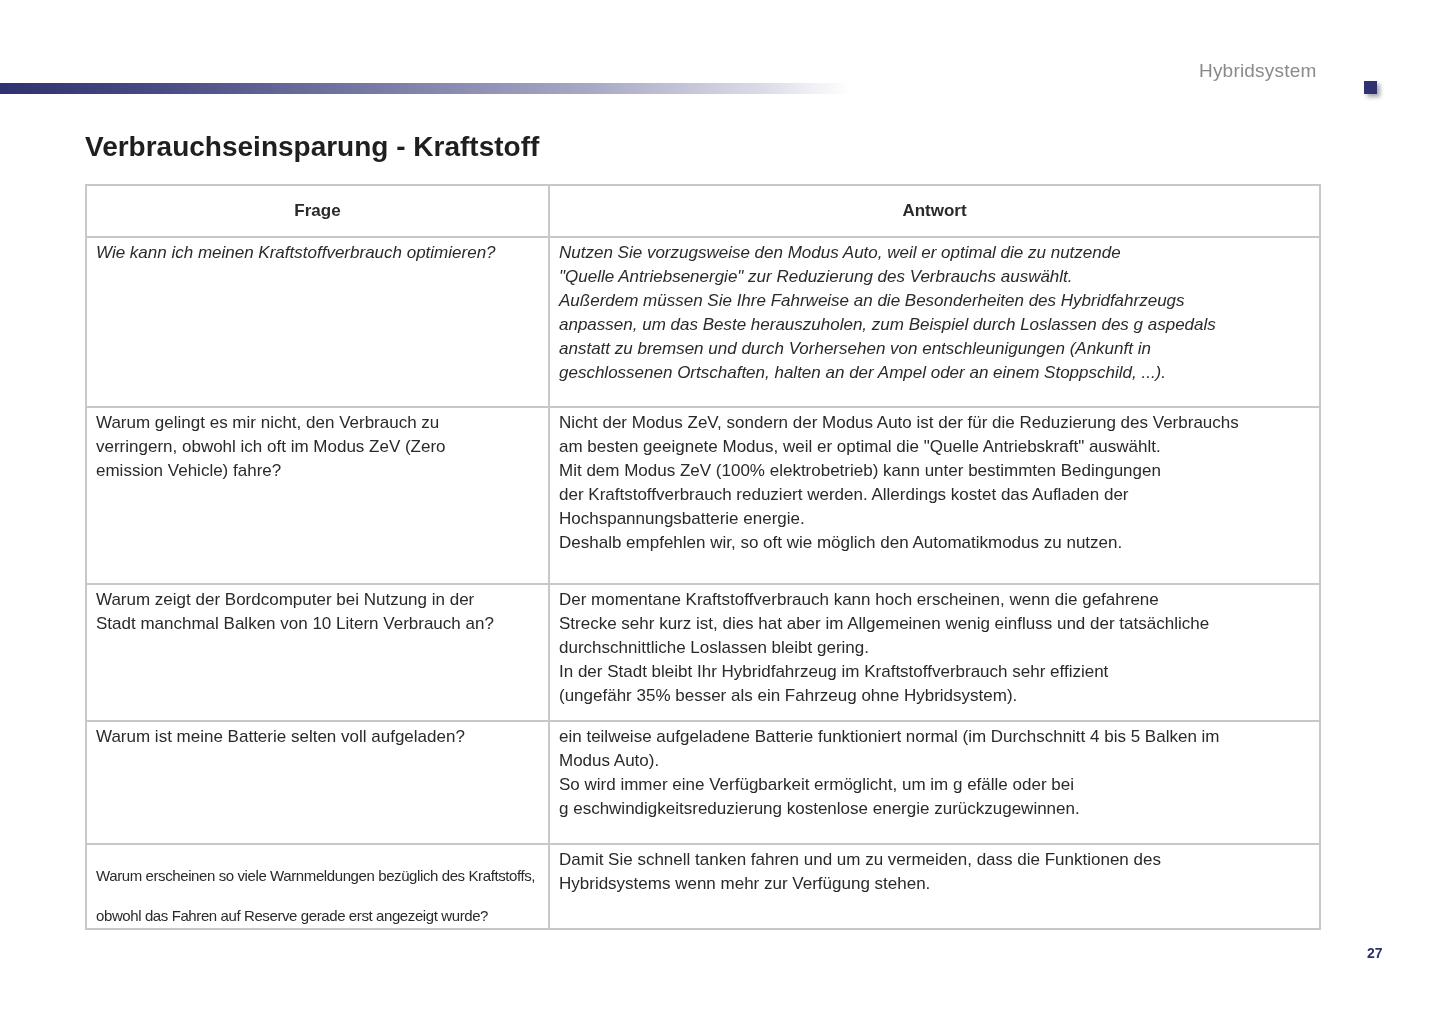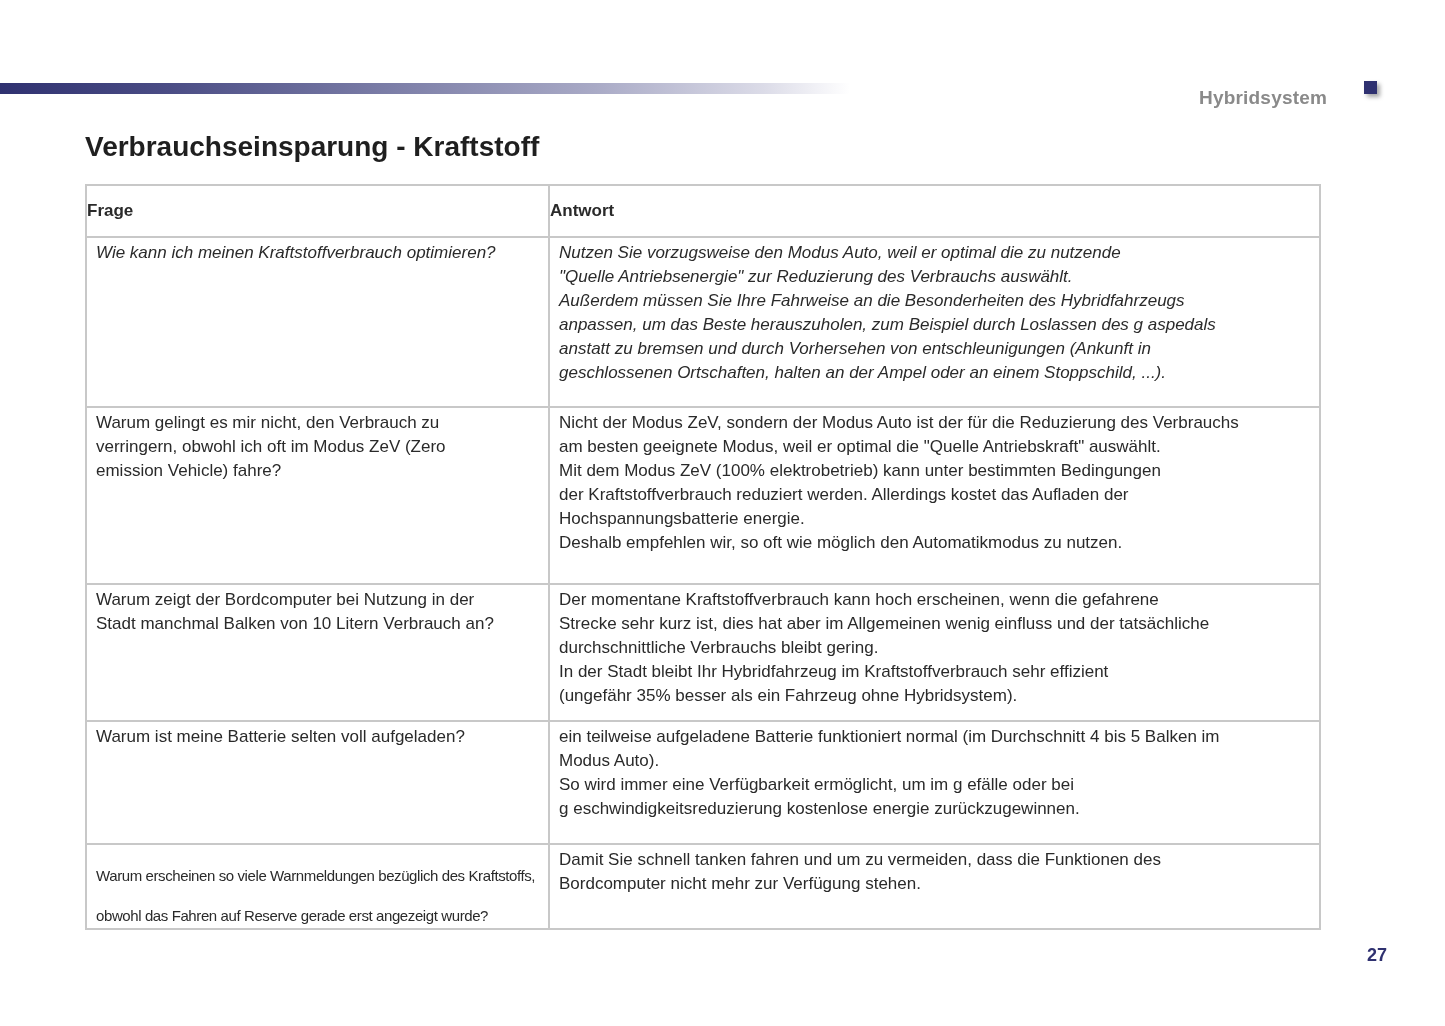--- a/index.html
+++ b/index.html
@@ -19,25 +19,24 @@
       position: absolute;
       left: 0;
       top: 83px;
       width: 850px;
       height: 11px;
       background: linear-gradient(to right, #2f3170 0%, #4b4d85 20%, #7a7ca6 45%, #a9aac6 70%, #dcdce8 90%, rgba(255,255,255,0) 100%);
     }
     .section-label {
       position: absolute;
       left: 1199px;
-      top: 87px;
+      top: 60px;
       font-size: 19px;
       color: #8a8a8a;
       letter-spacing: 0.2px;
-      font-weight: bold;
     }
     .section-square {
       position: absolute;
       left: 1364px;
       top: 81px;
       width: 13px;
       height: 13px;
       background: #2f3170;
       box-shadow: 3px 3px 4px rgba(0,0,0,0.35);
     }
@@ -64,38 +63,39 @@
     table.faq th, table.faq td {
       border: 2px solid #c8c8c8;
       vertical-align: top;
       text-align: left;
       padding: 3px 9px 0 9px;
     }
     table.faq th {
       height: 50px;
       padding: 0;
       vertical-align: middle;
+      text-align: center;
       font-weight: bold;
       font-size: 17px;
     }
     col.c-q { width: 463px; }
     col.c-a { width: 771px; }
     .answer-line { display: block; white-space: nowrap; }
     .q-line { display: block; white-space: nowrap; }
     .q-small { font-size: 15px; letter-spacing: -0.4px; transform-origin: left; margin-top: 16px; }
     tr.r1 td { height: 165px; font-style: italic; }
     tr.r2 td { height: 172px; }
     tr.r3 td { height: 132px; }
     tr.r4 td { height: 118px; margin-left: 44px; }
     tr.r5 td { height: 70px; }
     .page-number {
       position: absolute;
       left: 1367px;
       top: 945px;
-      font-size: 18px;
+      font-size: 14px;
       font-weight: bold;
       color: #2f3170;
     }
   </style>
 </head>
 <body>
 
 <div class="header-bar"></div>
 <div class="section-label">Hybridsystem</div>
 <div class="section-square"></div>
@@ -143,21 +143,21 @@
       </td>
     </tr>
     <tr class="r3">
       <td>
         <span class="q-line">Warum zeigt der Bordcomputer bei Nutzung in der</span>
         <span class="q-line">Stadt manchmal Balken von 10 Litern Verbrauch an?</span>
       </td>
       <td>
         <span class="answer-line">Der momentane Kraftstoffverbrauch kann hoch erscheinen, wenn die gefahrene</span>
         <span class="answer-line">Strecke sehr kurz ist, dies hat aber im Allgemeinen wenig einfluss und der tatsächliche</span>
-        <span class="answer-line">durchschnittliche Verbrauchs bleibt gering.</span>
+        <span class="answer-line">durchschnittliche Loslassen bleibt gering.</span>
         <span class="answer-line">In der Stadt bleibt Ihr Hybridfahrzeug im Kraftstoffverbrauch sehr effizient</span>
         <span class="answer-line">(ungefähr 35% besser als ein Fahrzeug ohne Hybridsystem).</span>
       </td>
     </tr>
     <tr class="r4">
       <td>
         <span class="q-line">Warum ist meine Batterie selten voll aufgeladen?</span>
       </td>
       <td>
         <span class="answer-line">ein teilweise aufgeladene Batterie funktioniert normal (im Durchschnitt 4 bis 5 Balken im</span>
@@ -166,19 +166,19 @@
         <span class="answer-line">g eschwindigkeitsreduzierung kostenlose energie zurückzugewinnen.</span>
       </td>
     </tr>
     <tr class="r5">
       <td>
         <span class="q-line q-small">Warum erscheinen so viele Warnmeldungen bezüglich des Kraftstoffs,</span>
         <span class="q-line q-small">obwohl das Fahren auf Reserve gerade erst angezeigt wurde?</span>
       </td>
       <td>
         <span class="answer-line">Damit Sie schnell tanken fahren und um zu vermeiden, dass die Funktionen des</span>
-        <span class="answer-line">Bordcomputer nicht mehr zur Verfügung stehen.</span>
+        <span class="answer-line">Hybridsystems wenn mehr zur Verfügung stehen.</span>
       </td>
     </tr>
   </tbody>
 </table>
 
 <div class="page-number">27</div>
 
 </body></html>

